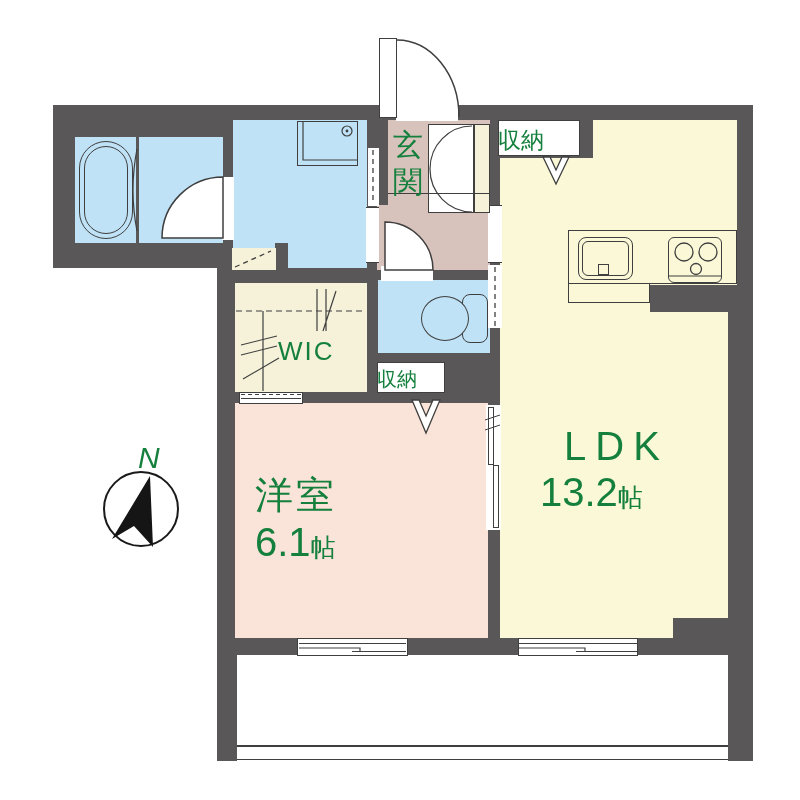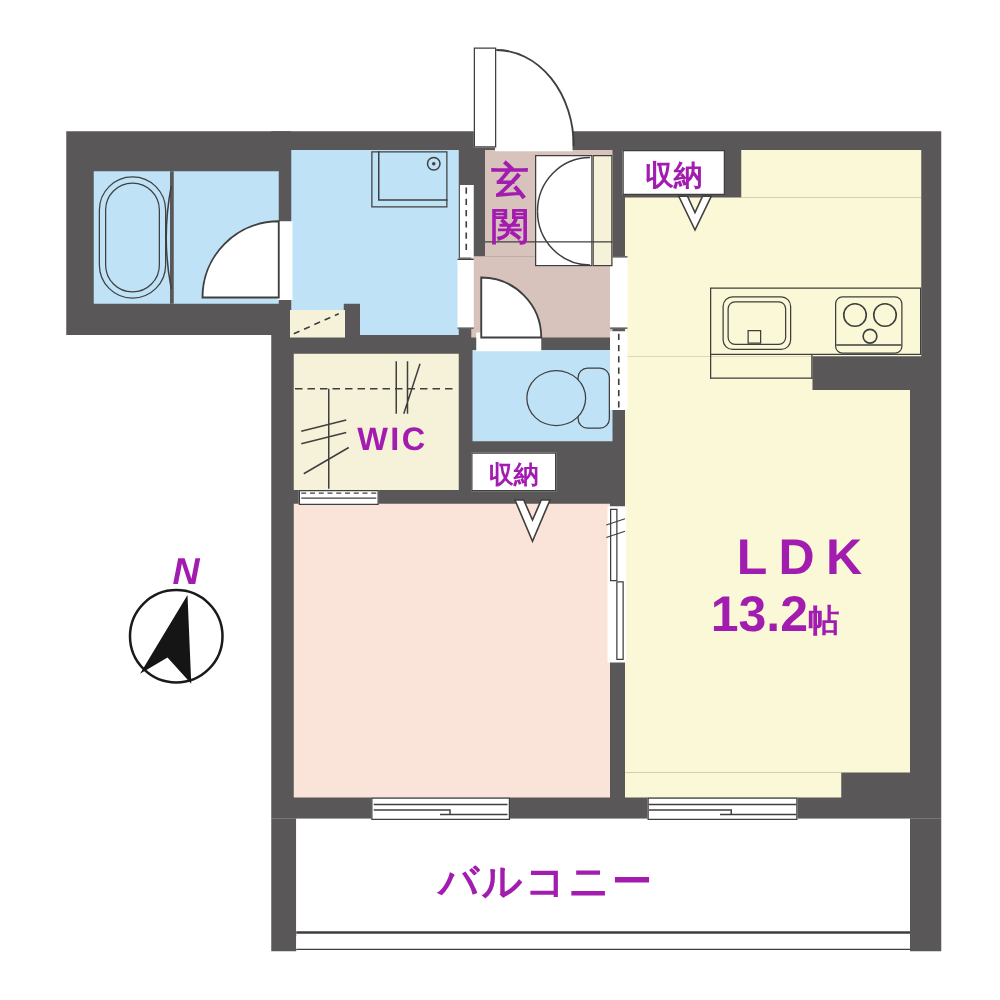--- a/index.html
+++ b/index.html
@@ -2,23 +2,23 @@
 <html><head>
 <meta charset="utf-8">
 <style>
   html,body{margin:0;padding:0;background:#ffffff;}
   .plan{position:relative;width:800px;height:800px;background:#ffffff;overflow:hidden;
         font-family:"Liberation Sans","DejaVu Sans",sans-serif;}
   .abs{position:absolute;box-sizing:border-box;}
   .wall{position:absolute;background:#595757;box-sizing:border-box;}
   .room{position:absolute;box-sizing:border-box;}
   .sym{position:absolute;background:#ffffff;box-sizing:border-box;}
-  .lbl{position:absolute;color:#a21caf;font-weight:bold;box-sizing:border-box;
+  .lbl{position:absolute;color:#15803d;font-weight:normal;box-sizing:border-box;
        white-space:nowrap;}
-  .ctr{text-align:center;}
+  .ctr{}
   svg.overlay{position:absolute;left:0;top:0;pointer-events:none;}
   .unit{font-size:25px;}
 </style>
 </head>
 <body>
 
 <div class="plan">
 
   <div class="wall" style="left:53px;top:105px;width:180px;height:163px;"></div>
   <div class="wall" style="left:217px;top:105px;width:536px;height:550px;"></div>
@@ -124,23 +124,26 @@
   </svg>
 
   <div class="lbl" style="left:393px;top:126px;width:36px;font-size:30px;line-height:37px;white-space:normal;word-break:break-all;">玄関</div>
 
   <div class="lbl ctr" style="left:498px;top:125px;width:82px;font-size:23px;">収納</div>
 
   <div class="lbl ctr" style="left:377px;top:366px;width:68px;font-size:20px;">収納</div>
 
   <div class="lbl ctr" style="left:278px;top:336px;width:72px;font-size:26px;letter-spacing:2px;">WIC</div>
 
+  <div class="lbl ctr" style="left:255px;top:470px;width:212px;font-size:38px;letter-spacing:3px;">洋室</div>
+  <div class="lbl ctr" style="left:255px;top:520px;width:212px;font-size:40px;">
+    <span>6.1</span><span class="unit">帖</span>
+  </div>
 
   <div class="lbl ctr" style="left:564px;top:424px;width:160px;font-size:40px;letter-spacing:9px;">LDK</div>
   <div class="lbl ctr" style="left:540px;top:470px;width:160px;font-size:40px;">
     <span>13.2</span><span class="unit">帖</span>
   </div>
 
-  <div class="lbl ctr" style="left:237px;top:684px;width:400px;font-size:32px;letter-spacing:2px;">バルコニー</div>
 
   <div class="lbl" style="left:138px;top:441px;font-size:30px;font-style:italic;">N</div>
 
 </div>
 
 </body></html>

